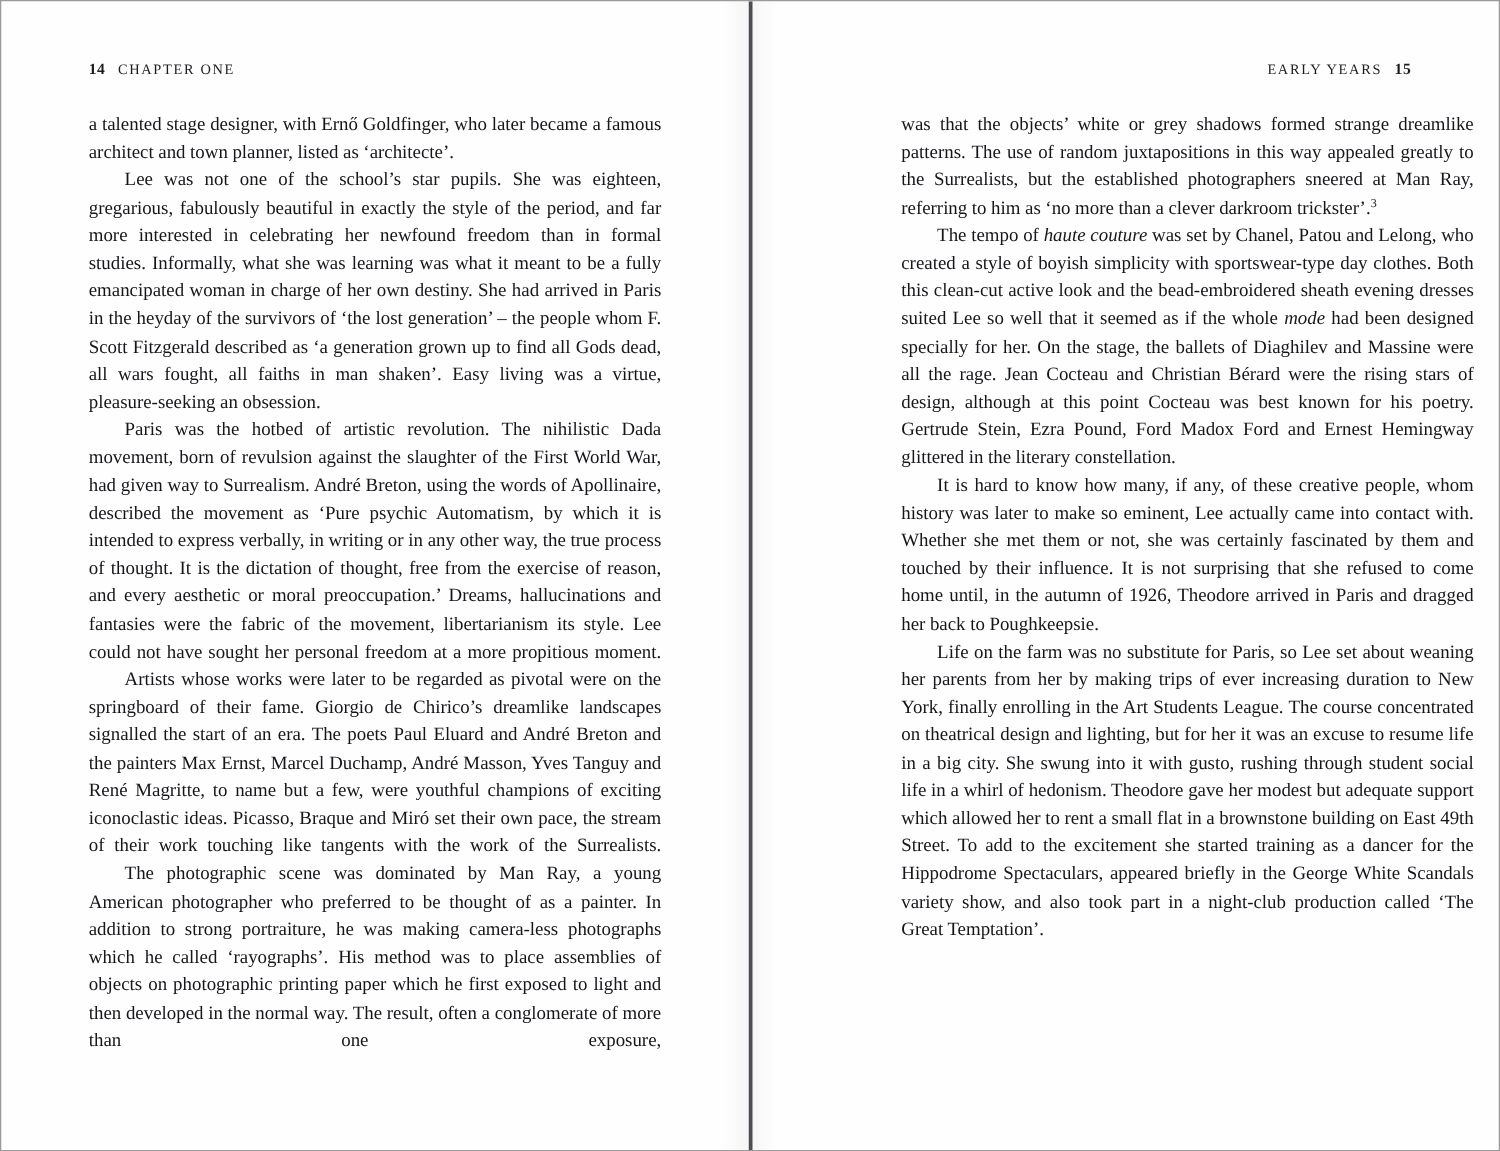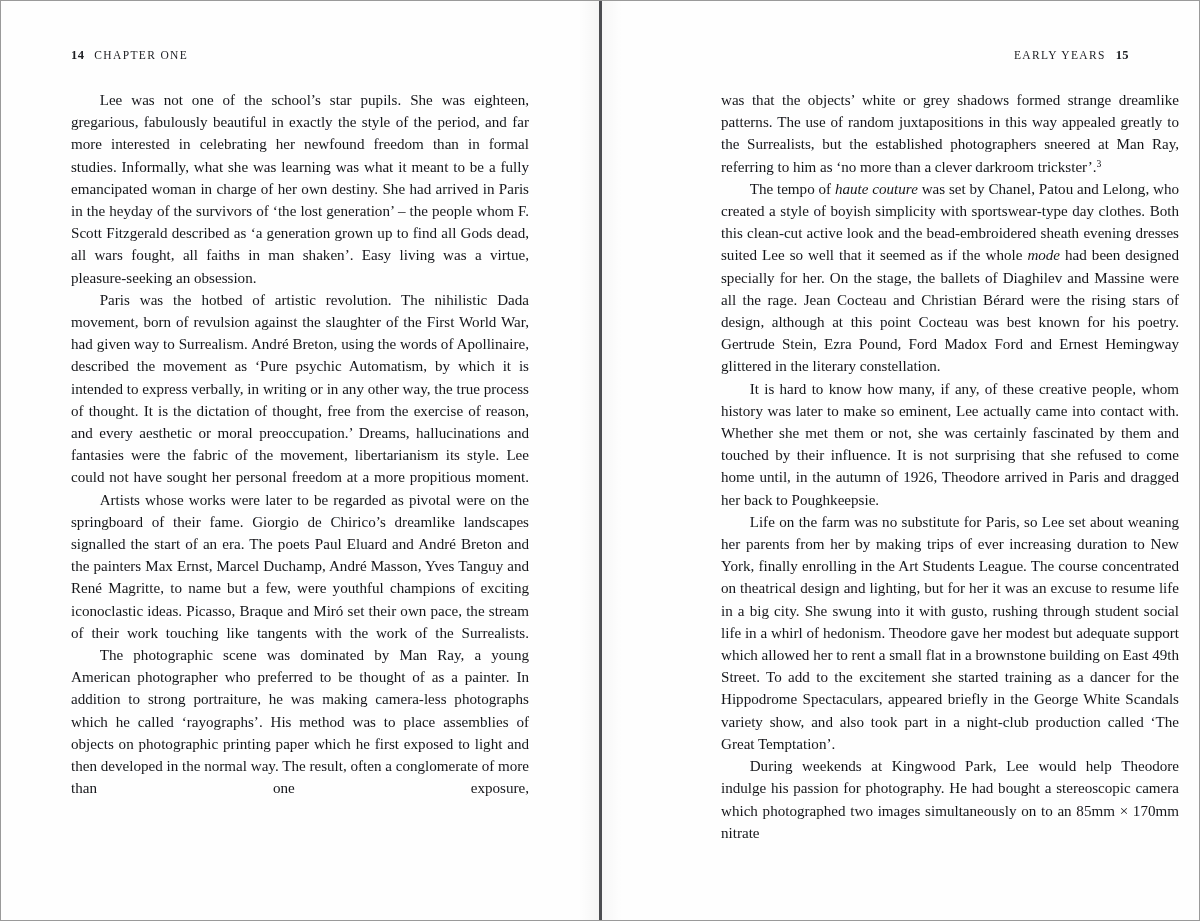--- a/index.html
+++ b/index.html
@@ -117,20 +117,21 @@
 <body>
 
 <div class="spread">
 
   <div class="page page-left">
     <div class="runhead runhead-left">
       <span class="folio">14</span><span class="runhead-title">CHAPTER ONE</span>
     </div>
 
     <div class="textblock textblock-left">
+      <p>a talented stage designer, with Ernő Goldfinger, who later became a famous architect and town planner, listed as ‘architecte’.</p>
       <p class="indent">Lee was not one of the school’s star pupils. She was eighteen, gregarious, fabulously beautiful in exactly the style of the period, and far more interested in celebrating her newfound freedom than in formal studies. Informally, what she was learning was what it meant to be a fully emancipated woman in charge of her own destiny. She had arrived in Paris in the heyday of the survivors of ‘the lost generation’ – the people whom F. Scott Fitzgerald described as ‘a generation grown up to find all Gods dead, all wars fought, all faiths in man shaken’. Easy living was a virtue, pleasure-seeking an obsession.</p>
       <p class="indent last-line-full">Paris was the hotbed of artistic revolution. The nihilistic Dada movement, born of revulsion against the slaughter of the First World War, had given way to Surrealism. André Breton, using the words of Apollinaire, described the movement as ‘Pure psychic Automatism, by which it is intended to express verbally, in writing or in any other way, the true process of thought. It is the dictation of thought, free from the exercise of reason, and every aesthetic or moral preoccupation.’ Dreams, hallucinations and fantasies were the fabric of the movement, libertarianism its style. Lee could not have sought her personal freedom at a more propitious moment.</p>
       <p class="indent last-line-full">Artists whose works were later to be regarded as pivotal were on the springboard of their fame. Giorgio de Chirico’s dreamlike landscapes signalled the start of an era. The poets Paul Eluard and André Breton and the painters Max Ernst, Marcel Duchamp, André Masson, Yves Tanguy and René Magritte, to name but a few, were youthful champions of exciting iconoclastic ideas. Picasso, Braque and Miró set their own pace, the stream of their work touching like tangents with the work of the Surrealists.</p>
       <p class="indent last-line-full">The photographic scene was dominated by Man Ray, a young American photographer who preferred to be thought of as a painter. In addition to strong portraiture, he was making camera-less photographs which he called ‘rayographs’. His method was to place assemblies of objects on photographic printing paper which he first exposed to light and then developed in the normal way. The result, often a conglomerate of more than one exposure,</p>
     </div>
   </div>
 
   <div class="gutter-shade-left"></div>
   <div class="gutter"></div>
   <div class="gutter-shade-right"></div>
@@ -138,17 +139,16 @@
   <div class="page page-right">
     <div class="runhead runhead-right">
       <span class="runhead-title">EARLY YEARS</span><span class="folio">15</span>
     </div>
 
     <div class="textblock textblock-right">
       <p>was that the objects’ white or grey shadows formed strange dreamlike patterns. The use of random juxtapositions in this way appealed greatly to the Surrealists, but the established photographers sneered at Man Ray, referring to him as ‘no more than a clever darkroom trickster’.<sup>3</sup></p>
       <p class="indent">The tempo of <em>haute couture</em> was set by Chanel, Patou and Lelong, who created a style of boyish simplicity with sportswear-type day clothes. Both this clean-cut active look and the bead-embroidered sheath evening dresses suited Lee so well that it seemed as if the whole <em>mode</em> had been designed specially for her. On the stage, the ballets of Diaghilev and Massine were all the rage. Jean Cocteau and Christian Bérard were the rising stars of design, although at this point Cocteau was best known for his poetry. Gertrude Stein, Ezra Pound, Ford Madox Ford and Ernest Hemingway glittered in the literary constellation.</p>
       <p class="indent">It is hard to know how many, if any, of these creative people, whom history was later to make so eminent, Lee actually came into contact with. Whether she met them or not, she was certainly fascinated by them and touched by their influence. It is not surprising that she refused to come home until, in the autumn of 1926, Theodore arrived in Paris and dragged her back to Poughkeepsie.</p>
       <p class="indent">Life on the farm was no substitute for Paris, so Lee set about weaning her parents from her by making trips of ever increasing duration to New York, finally enrolling in the Art Students League. The course concentrated on theatrical design and lighting, but for her it was an excuse to resume life in a big city. She swung into it with gusto, rushing through student social life in a whirl of hedonism. Theodore gave her modest but adequate support which allowed her to rent a small flat in a brownstone building on East 49th Street. To add to the excitement she started training as a dancer for the Hippodrome Spectaculars, appeared briefly in the George White Scandals variety show, and also took part in a night-club production called ‘The Great Temptation’.</p>
-      <p class="indent last-line-full">During weekends at Kingwood Park, Lee would help Theodore indulge his passion for photography. He had bought a stereoscopic camera which photographed two images simultaneously on to an 85mm × 170mm nitrate</p>
     </div>
   </div>
 
 </div>
 
 </body></html>

